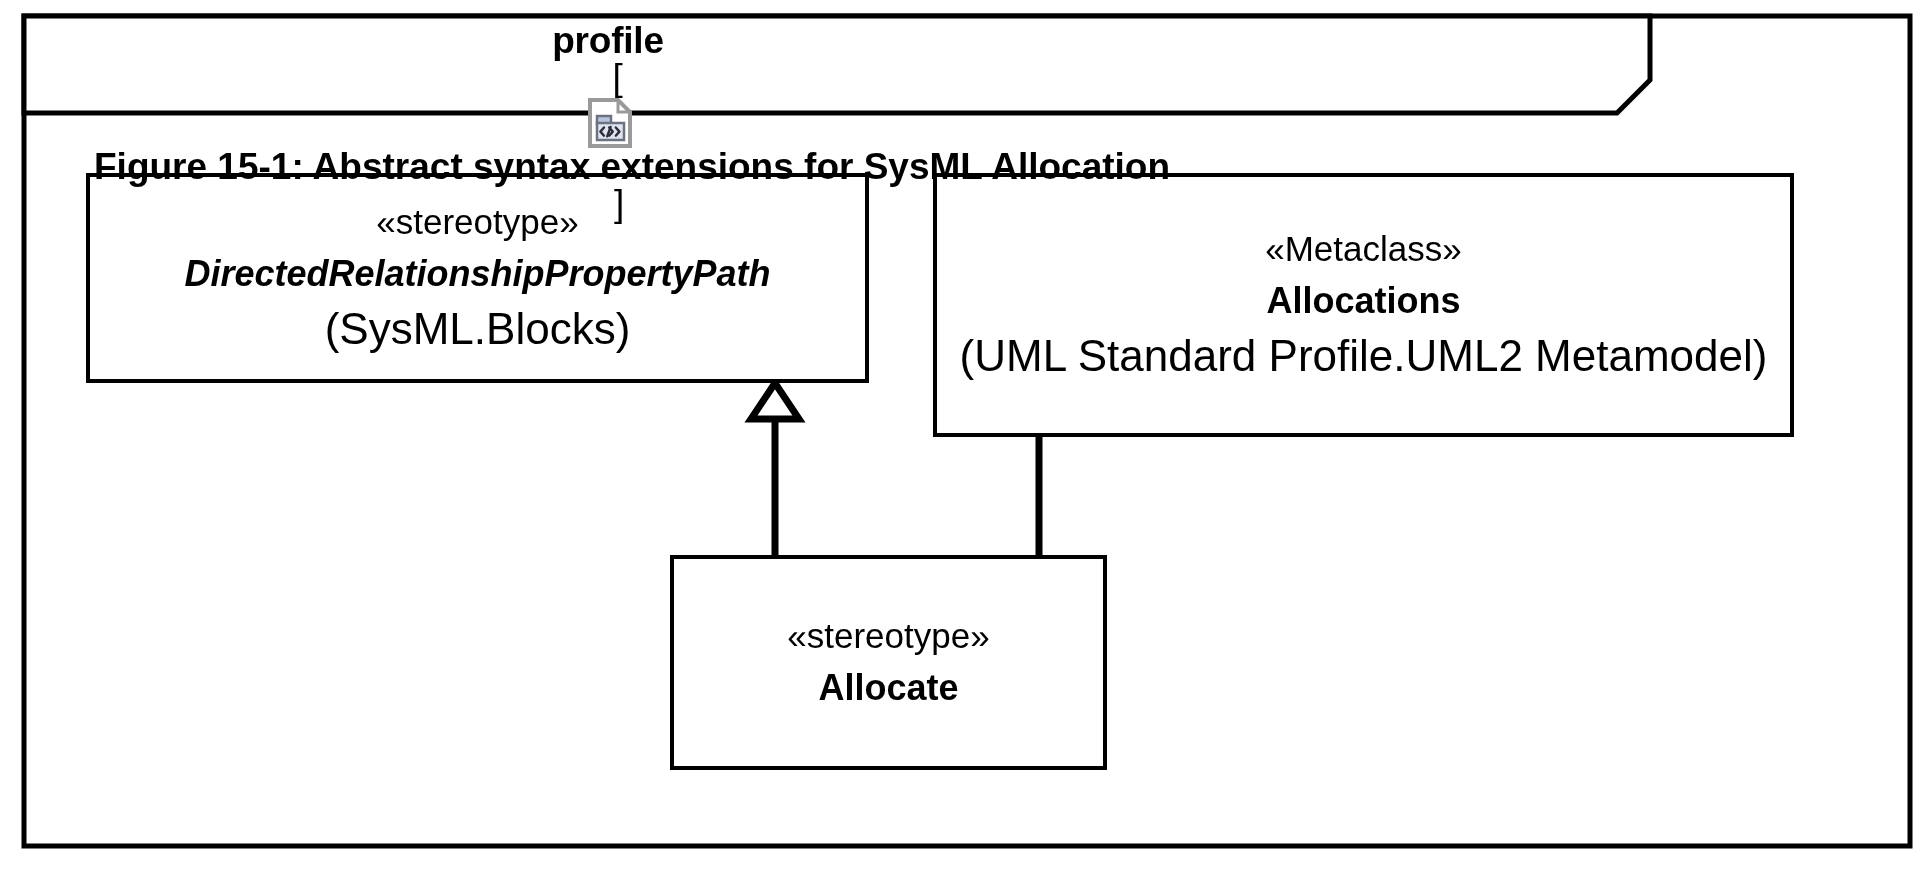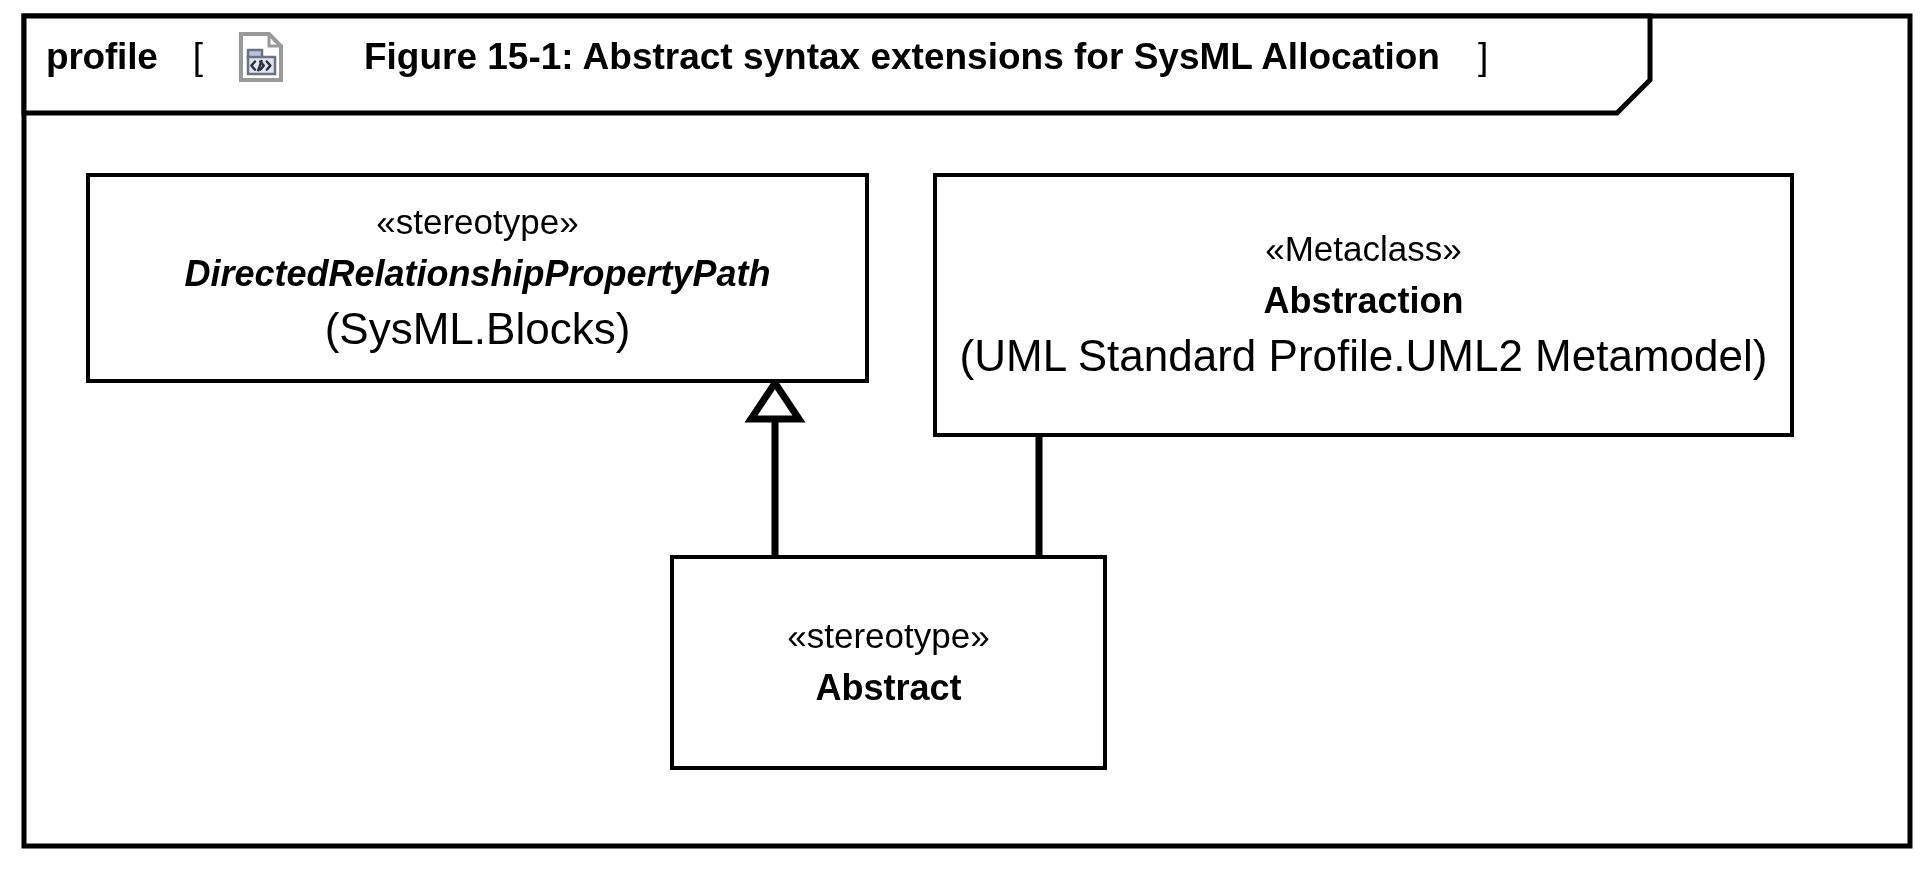--- a/index.html
+++ b/index.html
@@ -29,23 +29,24 @@
   }
 
   
   .frame-header-label {
     position: absolute;
     left: 46px;
     top: 22px;
     height: 68px;
     display: flex;
     align-items: center;
-    gap: 16px;
+    gap: 0px;
     white-space: nowrap;
     z-index: 5;
+    flex-direction: column;
   }
   .frame-kind {
     font-size: 37px;
     font-weight: bold;
     letter-spacing: -0.2px;
     line-height: 1;
   }
   .bracket {
     font-size: 37px;
     font-weight: normal;
@@ -188,22 +189,22 @@
   </svg>
 
   <div class="uml-box" id="box-drpp">
     <span class="uml-line uml-stereotype">«stereotype»</span>
     <span class="uml-line uml-name italic">DirectedRelationshipPropertyPath</span>
     <span class="uml-line uml-package">(SysML.Blocks)</span>
   </div>
 
   <div class="uml-box" id="box-abstraction">
     <span class="uml-line uml-stereotype">«Metaclass»</span>
-    <span class="uml-line uml-name">Abstraction</span>
+    <span class="uml-line uml-name">Allocations</span>
     <span class="uml-line uml-package">(UML Standard Profile.UML2 Metamodel)</span>
   </div>
 
   <div class="uml-box" id="box-allocate">
     <span class="uml-line uml-stereotype">«stereotype»</span>
-    <span class="uml-line uml-name">Abstract</span>
+    <span class="uml-line uml-name">Allocate</span>
   </div>
 
 </div>
 
 </body></html>

